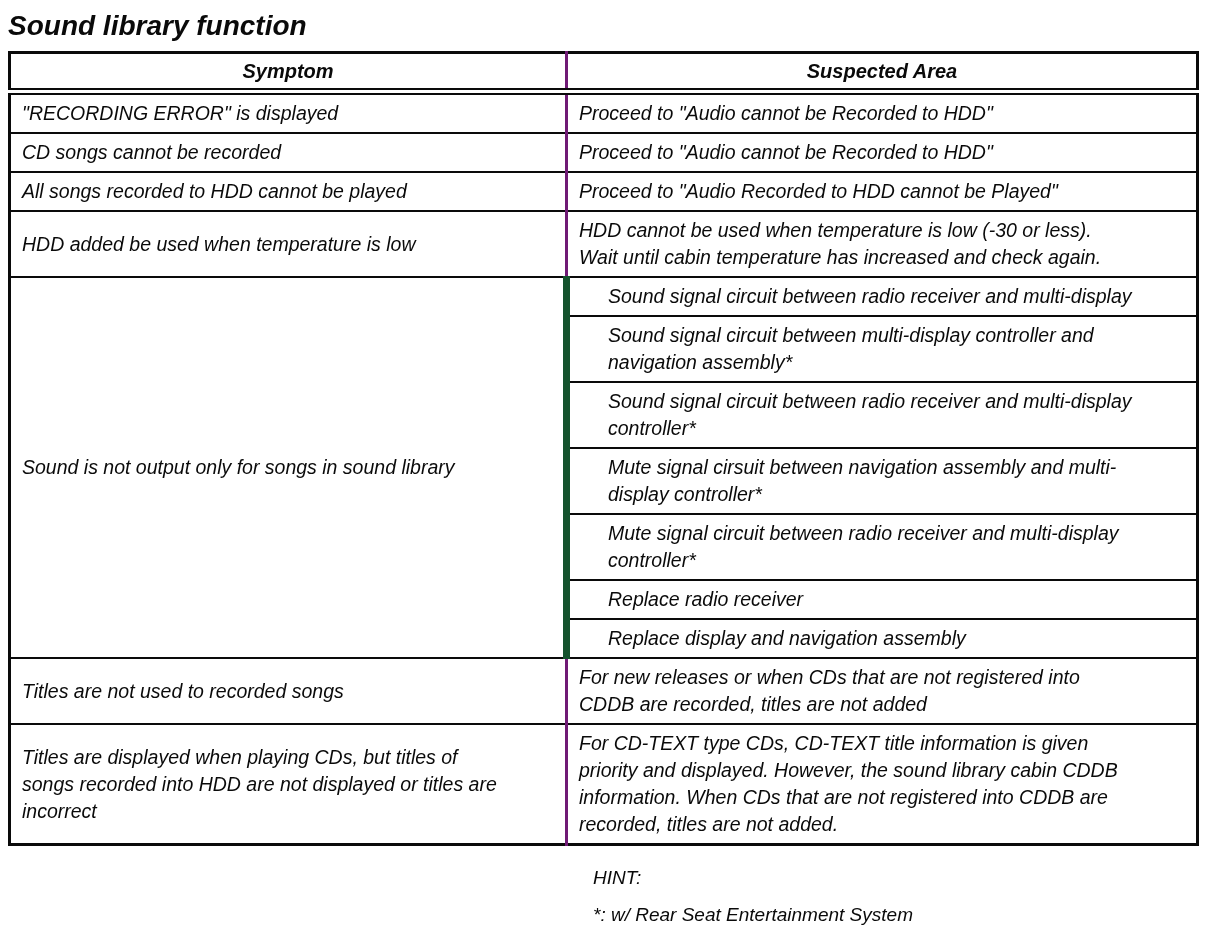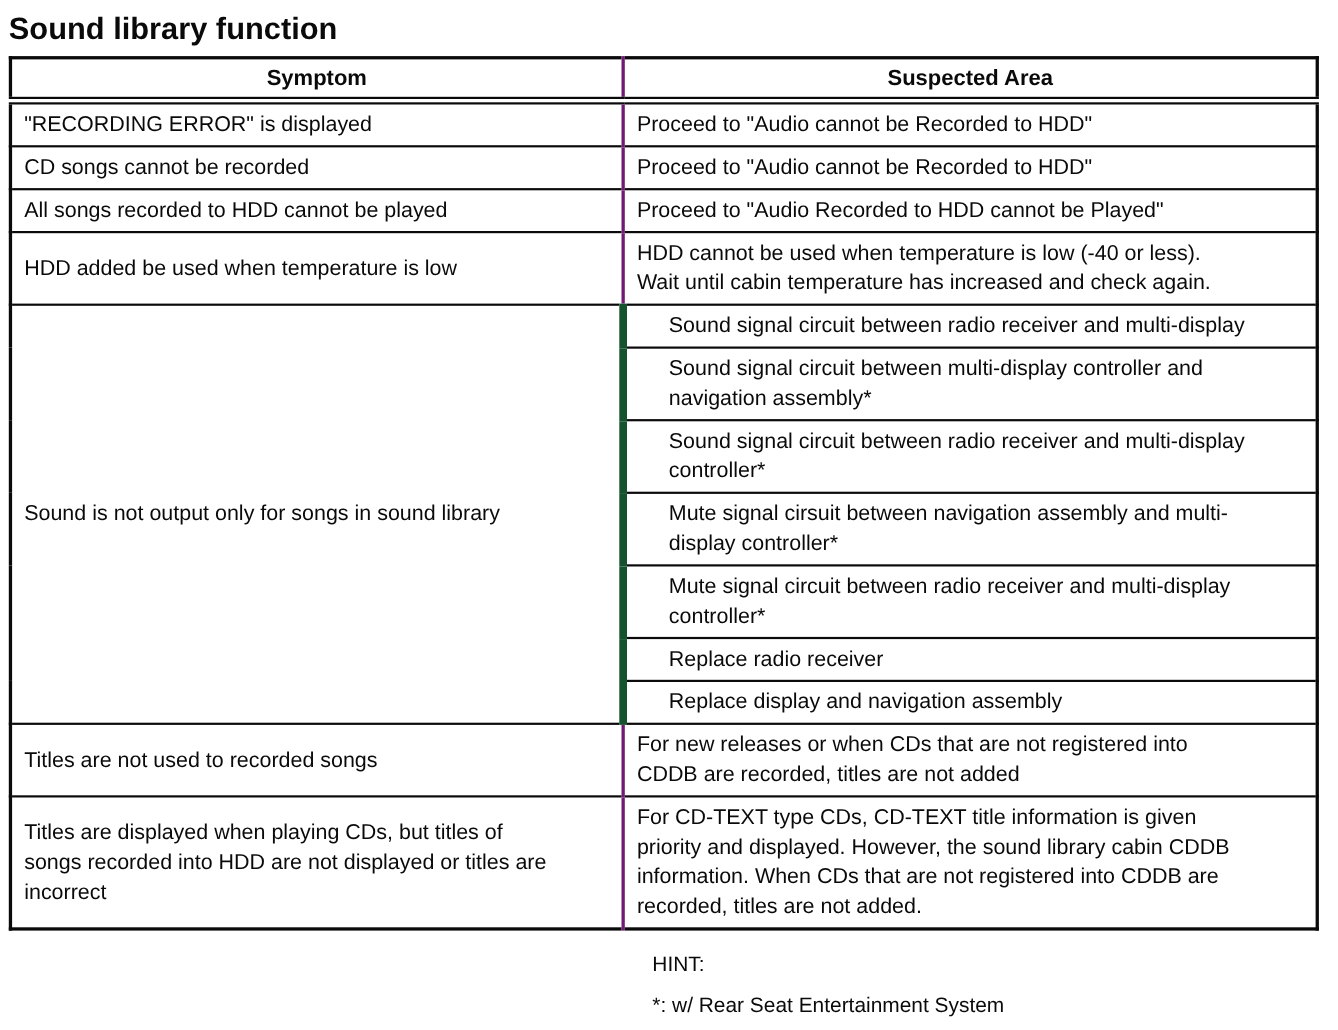--- a/index.html
+++ b/index.html
@@ -7,20 +7,21 @@
     margin: 0; padding: 0;
     background: #ffffff;
     color: #0a0a0a;
     font-family: "Liberation Sans", sans-serif;
   }
   .page {
     width: 1216px;
     height: 936px;
     padding: 10px 12px 0 8px;
     overflow: hidden;
+    font-style: italic;
   }
   .doc-title {
     font-size: 28px;
     font-weight: bold;
     margin: 0 0 9px 0;
     line-height: 1.15;
   }
   table.trouble {
     border-collapse: collapse;
     table-layout: fixed;
@@ -81,21 +82,21 @@
       <tr>
         <td>CD songs cannot be recorded</td>
         <td>Proceed to "Audio cannot be Recorded to HDD"</td>
       </tr>
       <tr>
         <td>All songs recorded to HDD cannot be played</td>
         <td>Proceed to "Audio Recorded to HDD cannot be Played"</td>
       </tr>
       <tr>
         <td>HDD added be used when temperature is low</td>
-        <td>HDD cannot be used when temperature is low (-40 or less).
+        <td>HDD cannot be used when temperature is low (-30 or less).
 Wait until cabin temperature has increased and check again.</td>
       </tr>
 
       <tr>
         <td rowspan="7">Sound is not output only for songs in sound library</td>
         <td class="sub">Sound signal circuit between radio receiver and multi-display</td>
       </tr>
       <tr>
         <td class="sub">Sound signal circuit between multi-display controller and
 navigation assembly*</td>

